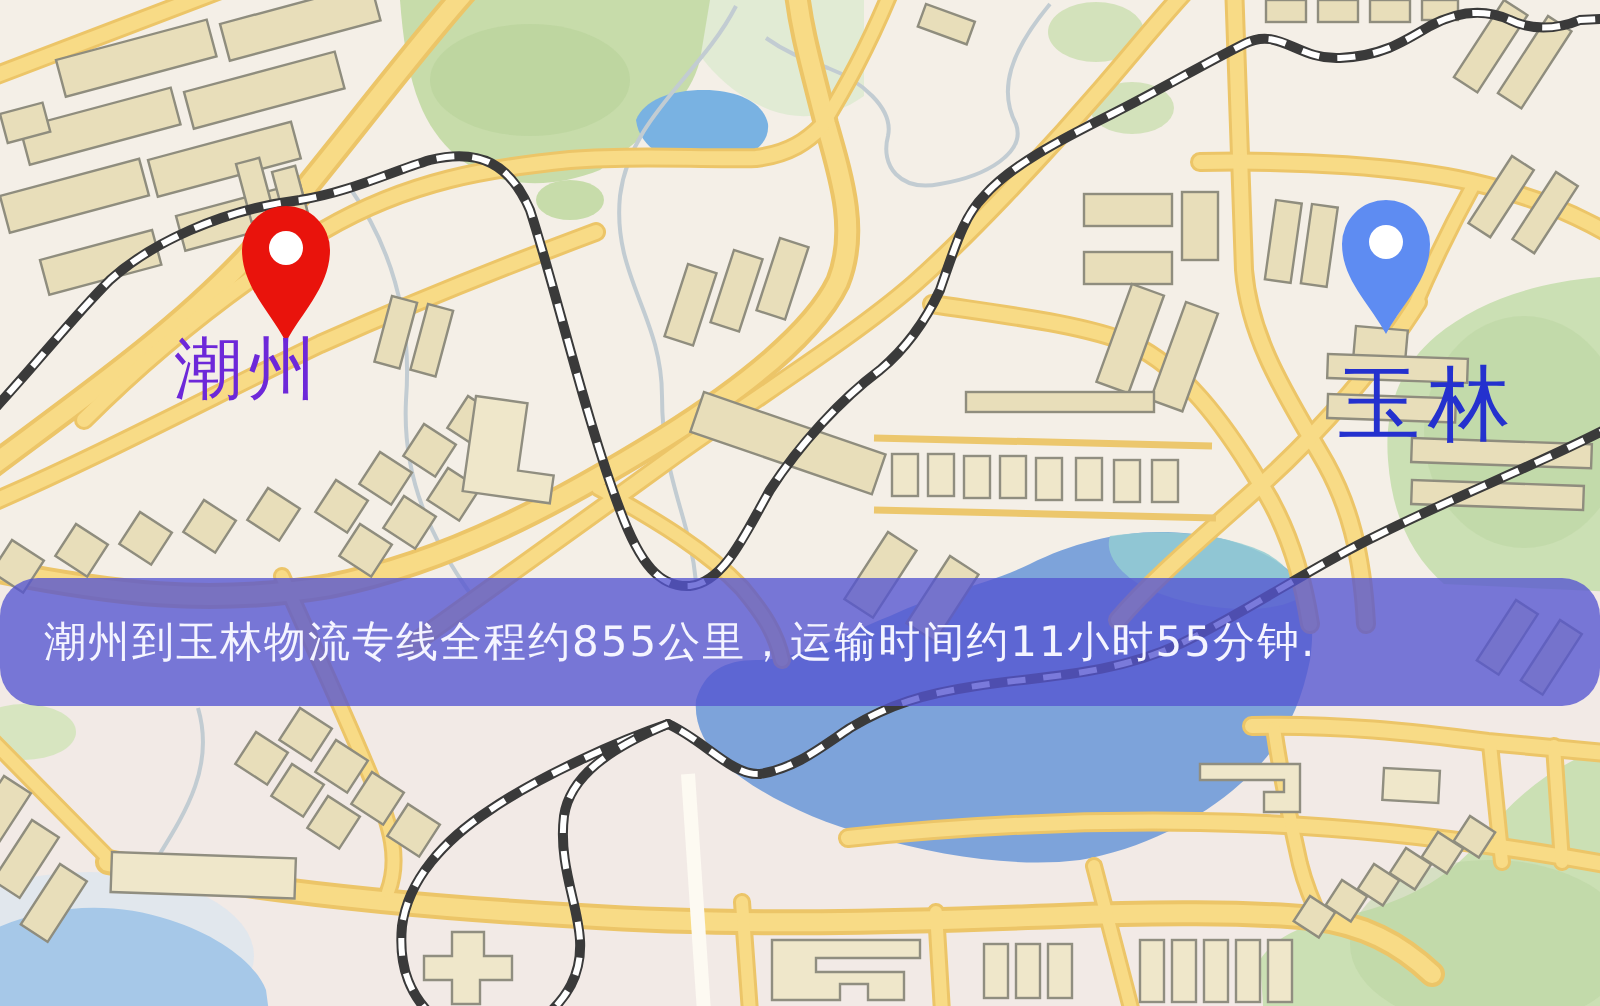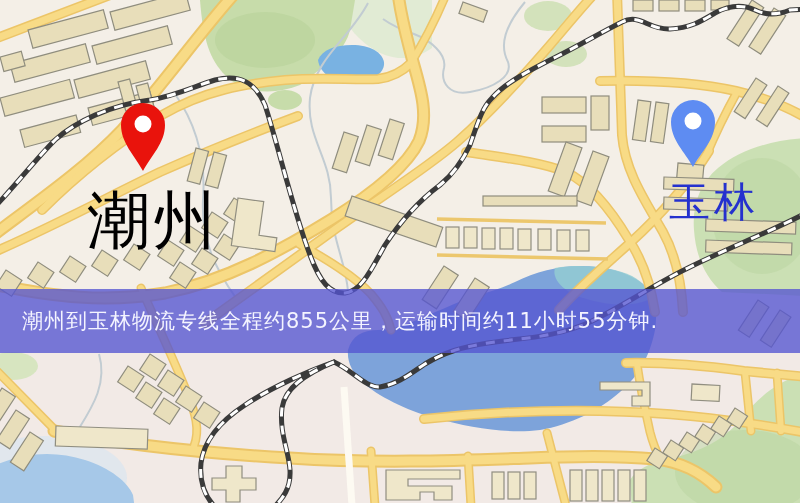--- a/index.html
+++ b/index.html
@@ -1,24 +1,24 @@
 <!DOCTYPE html>
 <html><head>
 <meta charset="utf-8">
 <style>
   html,body{margin:0;padding:0;background:#ddd;}
   #stage{position:relative;width:800px;height:503px;overflow:hidden;
          font-family:"DejaVu Sans","Liberation Sans",sans-serif;background:#f4efe7;}
   #map-svg{position:absolute;left:0;top:0;width:800px;height:503px;display:block;}
   .map-label{position:absolute;line-height:1;white-space:nowrap;z-index:4;
              font-family:"Liberation Serif","DejaVu Serif",serif;font-weight:500;}
-  #origin-label{left:87px;top:190px;font-size:63px;color:#000000;letter-spacing:3px;}
+  #origin-label{left:87px;top:169px;font-size:34px;color:#6d28d9;letter-spacing:3px;}
   #destination-label{left:645px;top:182px;font-size:41px;color:#2431ce;letter-spacing:4px;margin-left:24px;}
   #route-banner{position:absolute;left:0;top:289px;width:800px;height:64px;z-index:6;
-                background:rgba(84,84,209,0.78);display:flex;align-items:center;}
+                background:rgba(84,84,209,0.78);display:flex;align-items:center;border-radius:19px;}
   #route-banner .banner-text{color:#f4f4ff;font-size:21px;letter-spacing:1px;padding-left:22px;
                 font-family:"DejaVu Sans","Liberation Sans",sans-serif;}
   .rail-c{fill:none;stroke:#3a3a3a;stroke-width:5;stroke-linecap:round;}
   .rail-d{fill:none;stroke:#ffffff;stroke-width:3;stroke-dasharray:9 9;stroke-linecap:butt;}
   .road-c{fill:none;stroke:#ecc568;stroke-linecap:round;}
   .road-f{fill:none;stroke:#f8db86;stroke-linecap:round;}
   .bldg{fill:#e8deba;stroke:#8f8d7e;stroke-width:1.2;}
   .bldg2{fill:#efe7ca;stroke:#908e80;stroke-width:1.2;}
   .stream{fill:none;stroke:#c2ccd2;stroke-width:2;}
 </style>

